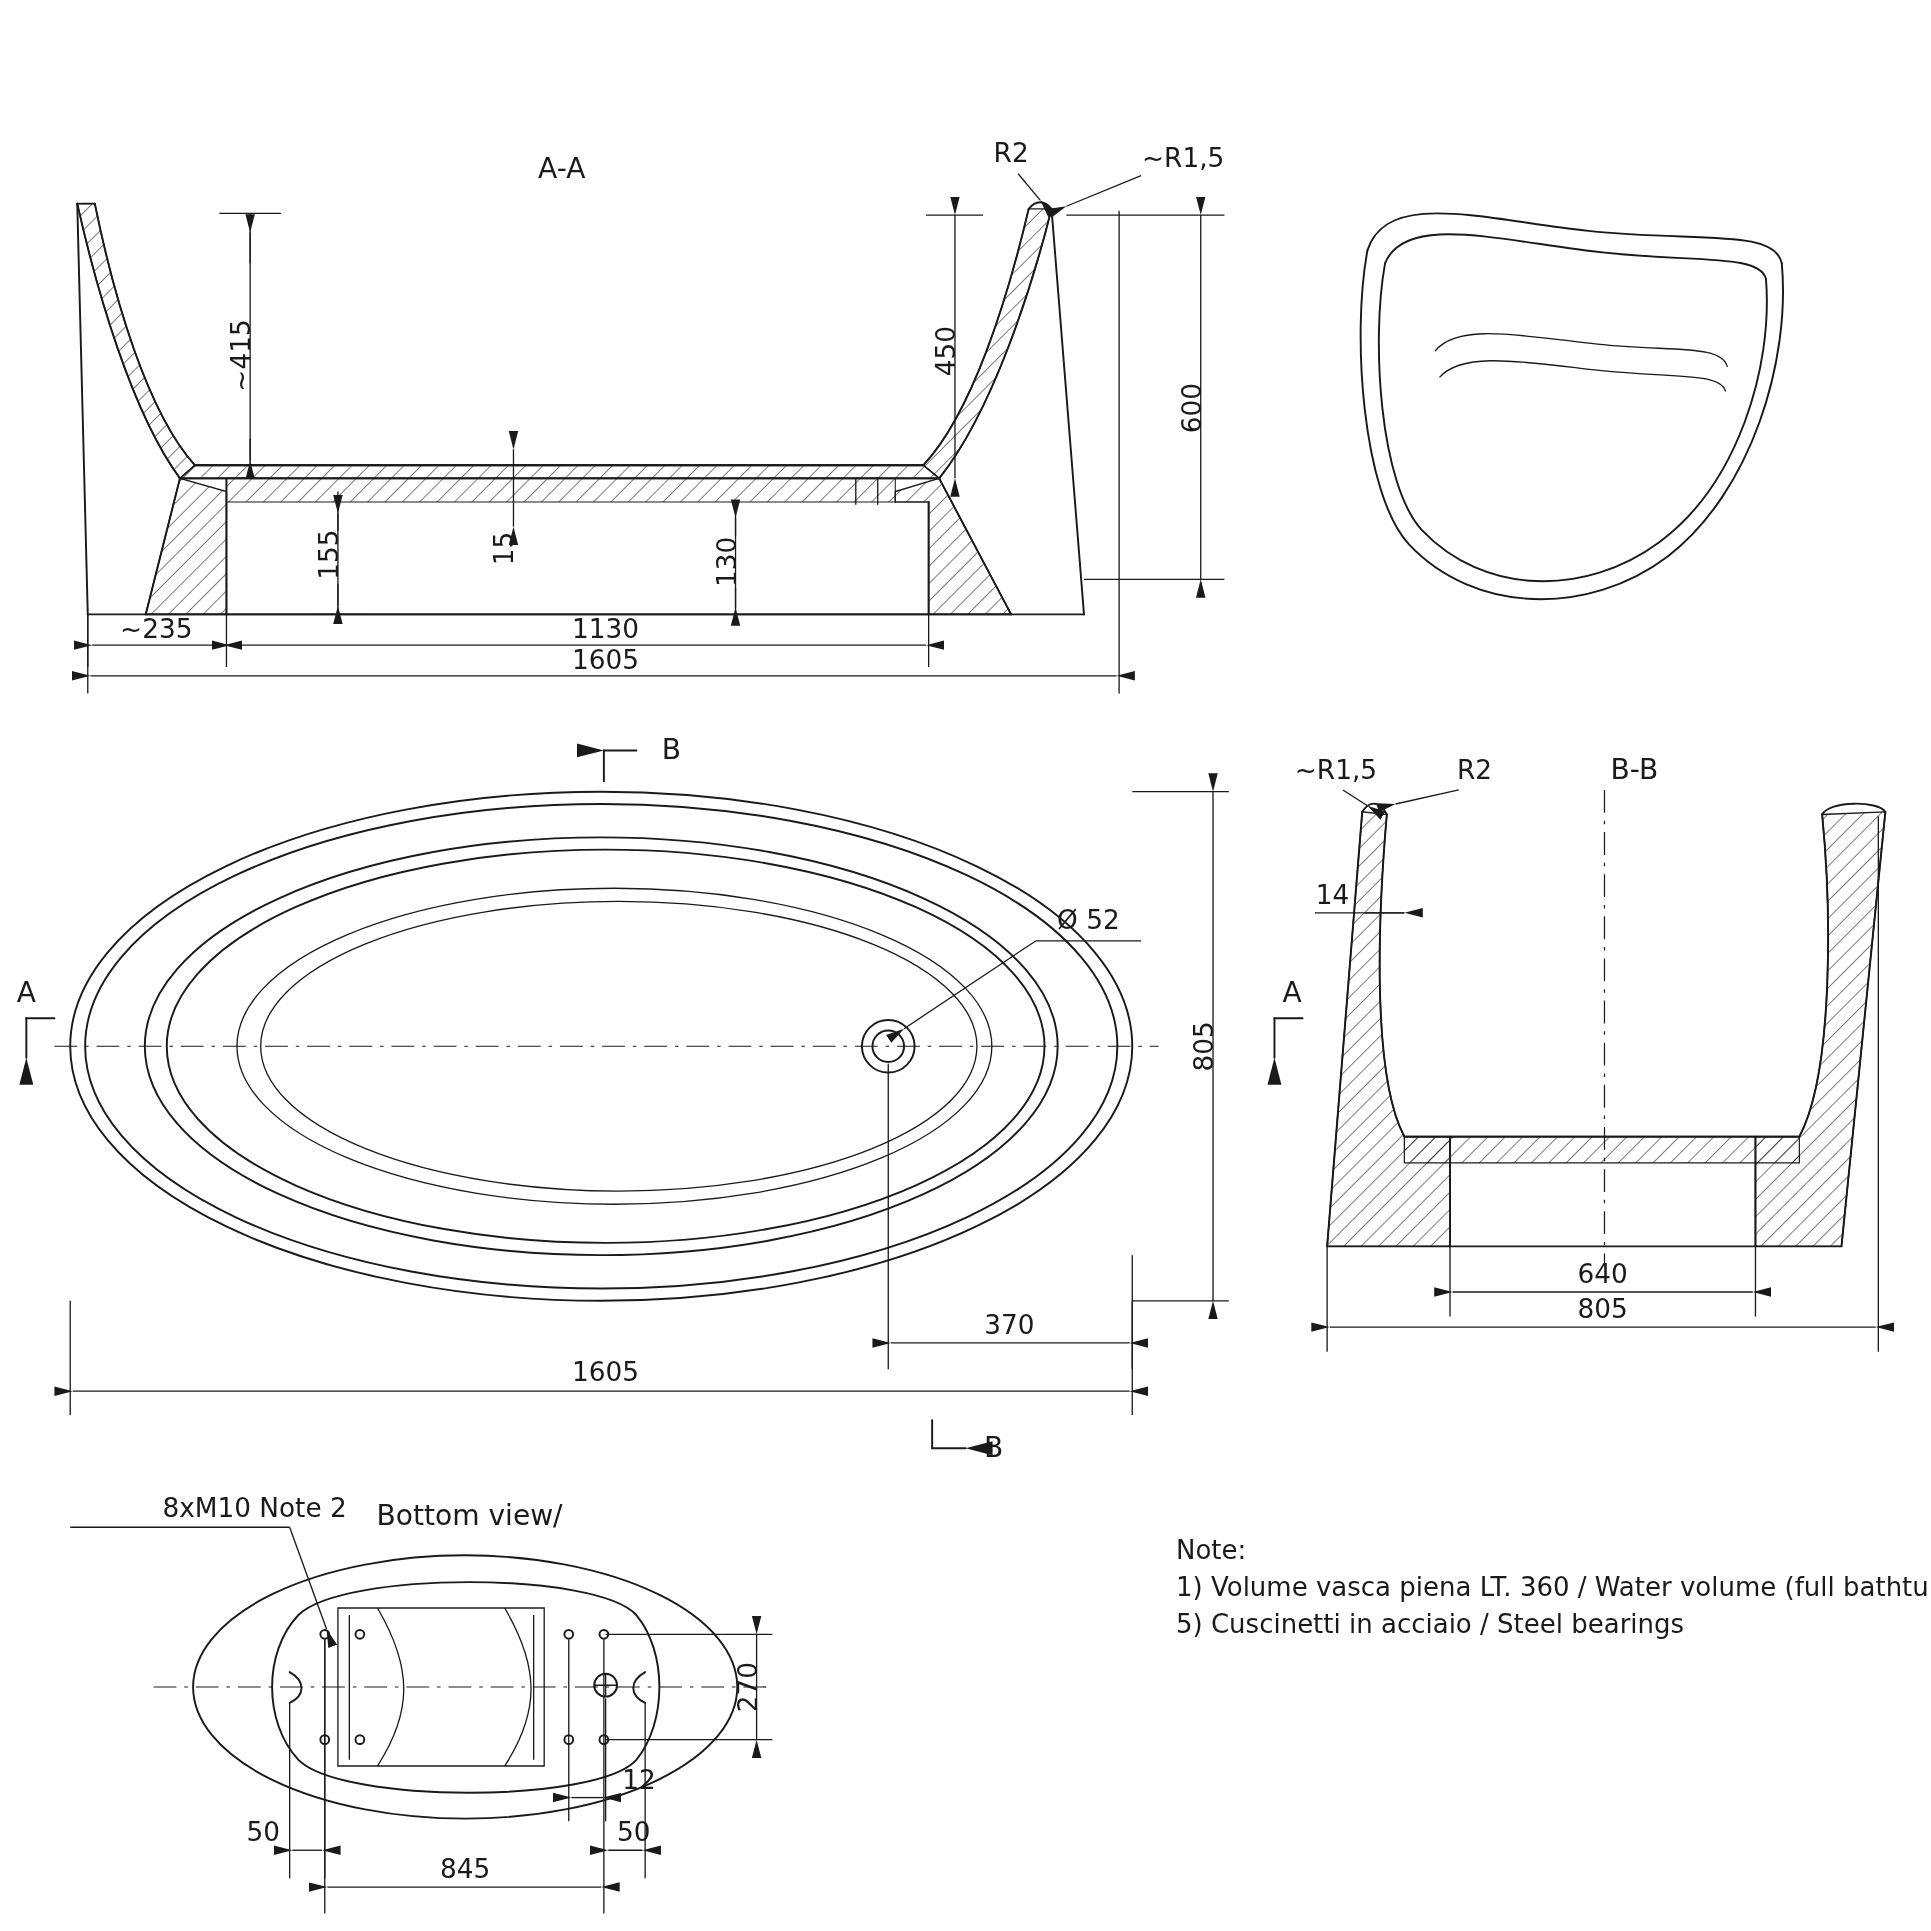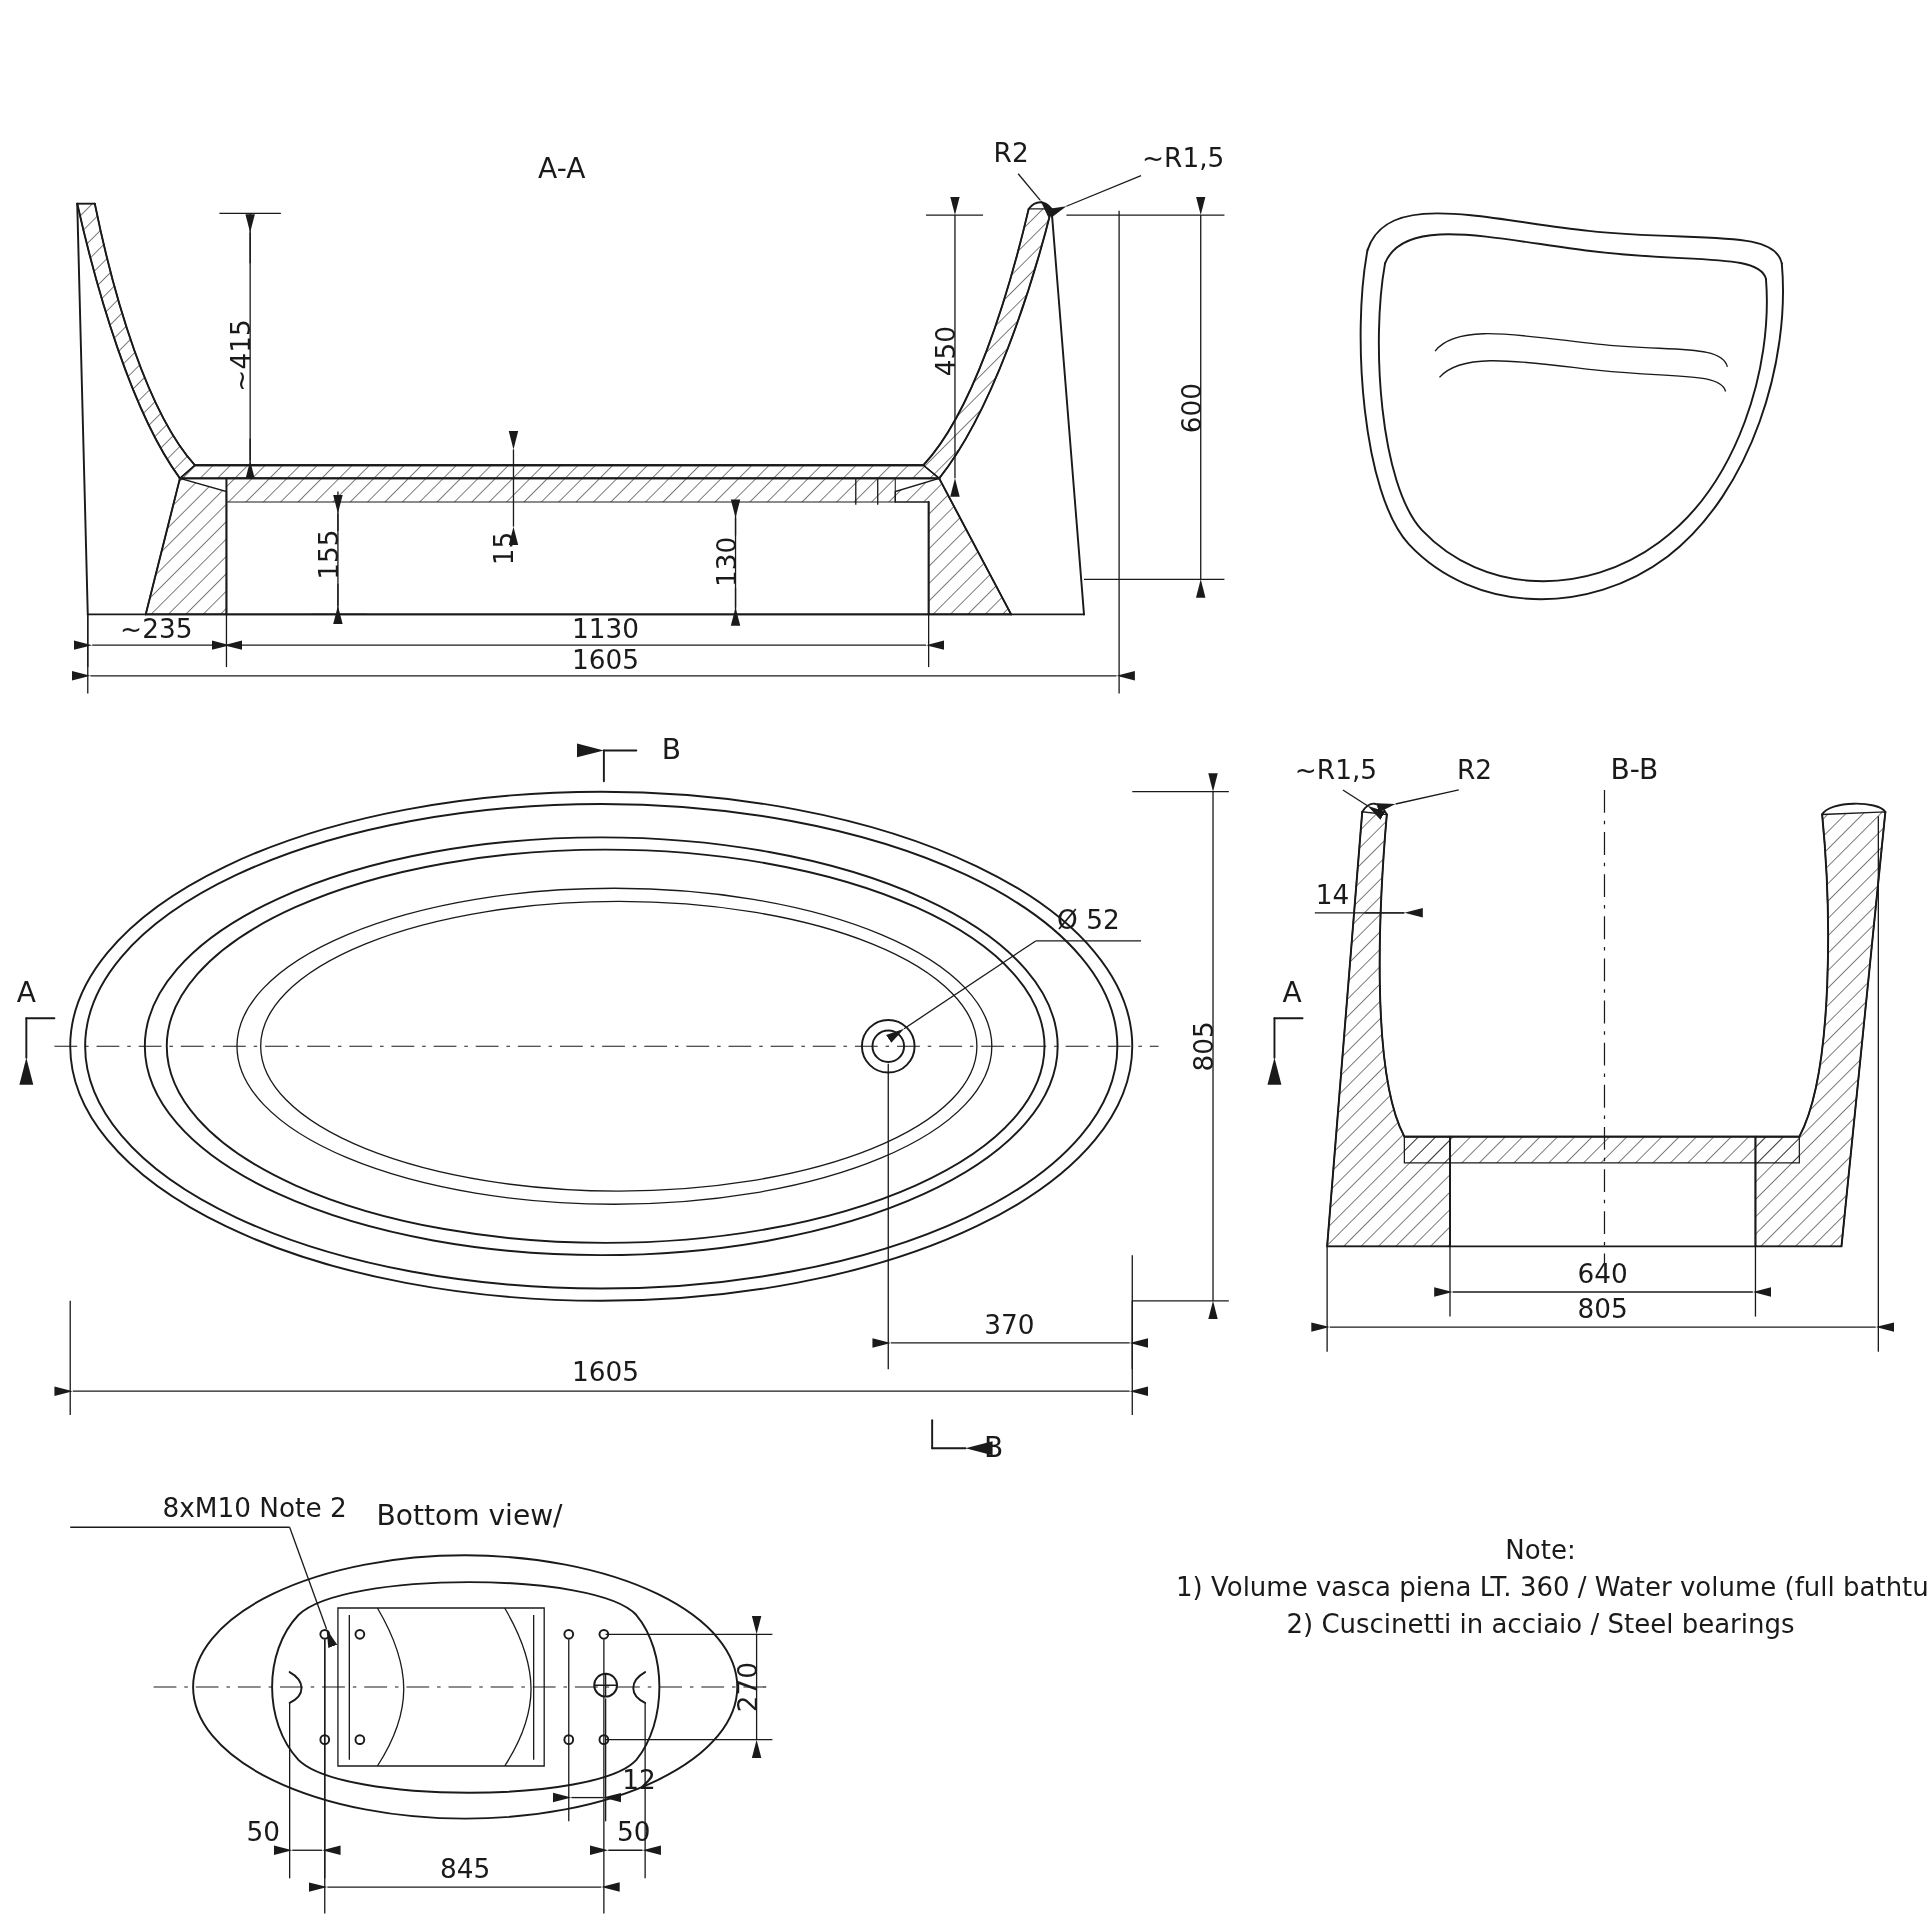--- a/index.html
+++ b/index.html
@@ -52,21 +52,20 @@
     font-size: 32px;
     fill: #1a1a1a;
   }
   .note-block {
     position: absolute;
     left: 1176px;
     top: 1532px;
     width: 729px;
     line-height: 1.42;
     font-size: 26px;
-    text-align: center;
   }
   .note-block div {
     white-space: nowrap;
   }
 </style>
 </head>
 <body>
 
 <div id="sheet">
 <svg width="1931" height="1931" viewBox="0 0 2200 2200" xmlns="http://www.w3.org/2000/svg">
@@ -336,15 +335,15 @@
     <path class="thin" d="M 373,2150 L 685,2150" marker-start="url(#arrL)" marker-end="url(#arrR)"></path>
     <text class="dimtxt" x="530" y="2140" text-anchor="middle">845</text>
   </g>
 
 </svg>
 </div>
 
 <div class="note-block">
   <div>Note:</div>
   <div>1) Volume vasca piena LT. 360 / Water volume (full bathtub) LT. 360</div>
-  <div>2) Cuscinetti in acciaio / Steel bearings</div>
+  <div>5) Cuscinetti in acciaio / Steel bearings</div>
 </div>
 
 
 </body></html>

